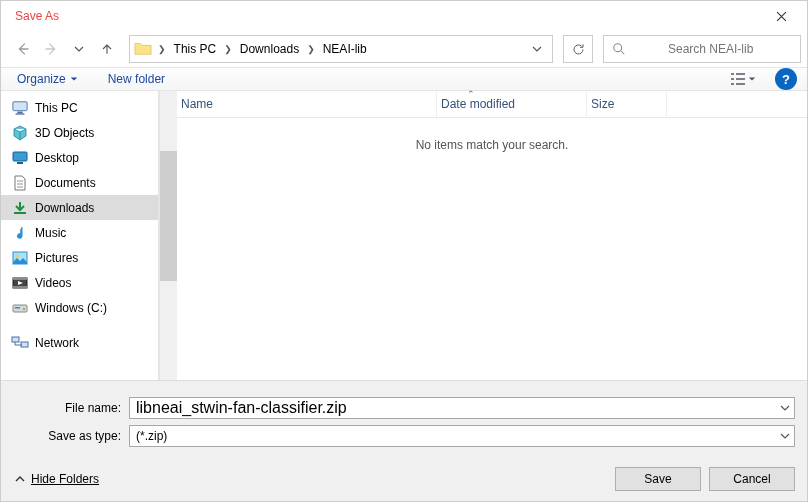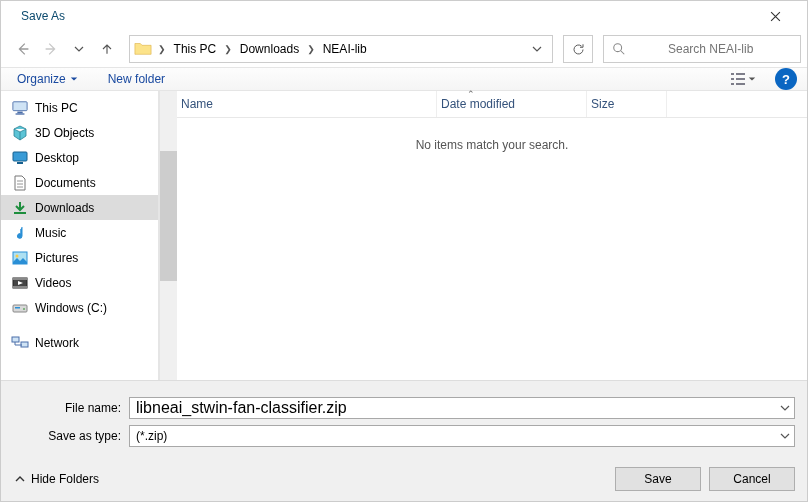--- a/index.html
+++ b/index.html
@@ -1,19 +1,19 @@
 <!DOCTYPE html>
 <html><head>
 <meta charset="utf-8">
 <style>
   * { box-sizing: border-box; margin: 0; padding: 0; }
   body { font-family: "Segoe UI", Tahoma, sans-serif; font-size: 12px; background: #fff; color: #000; }
   .window { width: 808px; height: 502px; border: 1px solid #ccc; display: flex; flex-direction: column; position: relative; }
 
-  .titlebar { height: 30px; display: flex; align-items: center; padding: 0 20px; color: #0c4a6e; font-size: 12px; }
+  .titlebar { height: 30px; display: flex; align-items: center; padding: 0 14px; color: #ef4444; font-size: 12px; }
   .titlebar .spacer { flex: 1; }
   .titlebar .close { width: 44px; height: 30px; display:flex; align-items:center; justify-content:center; margin-right:-10px; color:#333; }
   .titlebar .close svg { stroke: #333; }
 
   .navrow { height: 36px; display:flex; align-items:center; padding: 2px 6px 2px 10px; gap: 4px; }
   .navbtn { width:24px; height:24px; display:flex; align-items:center; justify-content:center; color:#666; }
   .navbtn.disabled { color:#bbb; }
   .addressbar { flex:1; height:28px; border:1px solid #ccc; display:flex; align-items:center; padding: 0 4px; margin: 0 6px; }
   .addressbar .foldericon { width:18px; height:18px; margin-right:6px; }
   .breadcrumb { display:flex; align-items:center; gap:2px; flex:1; }
@@ -57,21 +57,21 @@
   .formrow { display:flex; align-items:center; margin-bottom:6px; }
   .formrow label { width:116px; text-align:right; padding-right:8px; color:#000; }
   .formrow .field { flex:1; }
   .formrow .field .combobox { height:22px; border:1px solid #a8a8a8; background:#fff; display:flex; align-items:center; }
   .formrow .field .combobox input { border:none; outline:none; flex:1; padding:0 6px; font-size:16px; height:100%; }
   .formrow .field .combobox .dd { width:18px; display:flex; align-items:center; justify-content:center; color:#555; border-left:0; }
   .combobox.flat { background:#eaeaea; }
   .combobox.flat span.val { flex:1; padding:0 6px; }
 
   .actionrow { display:flex; align-items:center; margin-top:20px; }
-  .hidefolders { display:flex; align-items:center; gap:6px; color:#000; padding-left:2px; }
+  .hidefolders { display:flex; align-items:center; gap:6px; color:#000; padding-left:2px;text-decoration:underline; }
   .actionrow .flex { flex:1; }
   .btn { width:86px; height:24px; border:1px solid #aeaeae; background:#e1e1e1; display:flex; align-items:center; justify-content:center; margin-left:8px; }
 
   
   svg { display:block; }
 </style>
 </head>
 <body>
 
 <div class="window">

